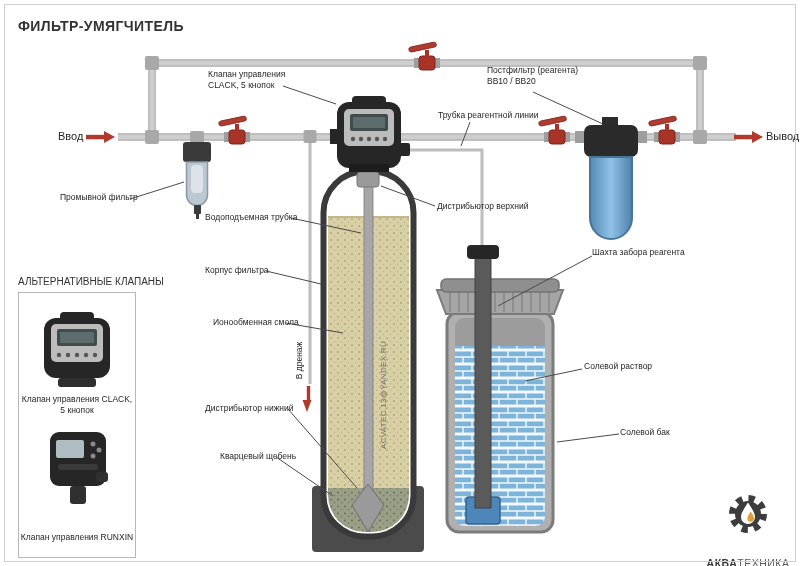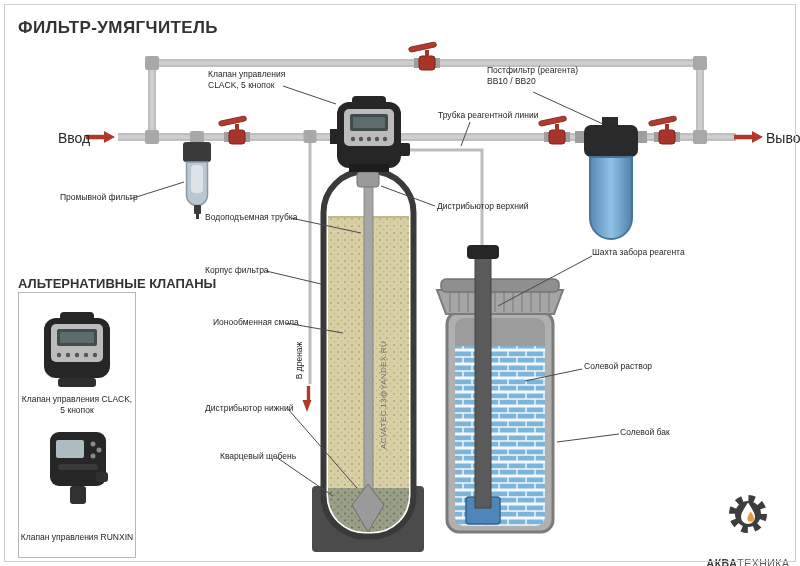--- a/index.html
+++ b/index.html
@@ -3,23 +3,23 @@
 <meta charset="utf-8">
 <style>
   *{margin:0;padding:0;box-sizing:border-box}
   html,body{width:800px;height:566px}
   body{font-family:"Liberation Sans",sans-serif;background:#fff;position:relative;overflow:hidden;color:#222}
   .frame{position:absolute;inset:4px;border:1px solid #cfcfcf;z-index:6;pointer-events:none}
   svg.canvas{position:absolute;left:0;top:0;z-index:1}
   .lbl{position:absolute;font-size:8.5px;line-height:1.3;color:#262626;z-index:3}
   .nw{white-space:nowrap}
   .vert{transform:rotate(-90deg)}
-  .page-title{position:absolute;left:18px;top:18px;font-size:17px;font-weight:bold;letter-spacing:.4px;color:#333;z-index:3}
-  .flow-word{position:absolute;font-size:14px;color:#262626;z-index:3;white-space:nowrap}
-  .sb-head{position:absolute;left:18px;top:276px;font-size:13px;font-weight:bold;color:#333;z-index:3;white-space:nowrap}
+  .page-title{position:absolute;left:18px;top:18px;font-size:14px;font-weight:bold;letter-spacing:.4px;color:#333;z-index:3}
+  .flow-word{position:absolute;font-size:11px;color:#262626;z-index:3;white-space:nowrap}
+  .sb-head{position:absolute;left:18px;top:276px;font-size:10px;font-weight:normal;color:#333;z-index:3;white-space:nowrap}
   .sb-box{position:absolute;left:18px;top:292px;width:118px;height:266px;border:1px solid #b8b8b8;z-index:2}
   .sb-cap{position:absolute;width:114px;text-align:center;font-size:8.5px;line-height:1.3;color:#262626;z-index:3}
   .watermark{position:absolute;left:330px;top:389px;width:110px;height:12px;font-size:8px;letter-spacing:.3px;color:#6b6b6b;text-align:center;z-index:3}
   .drainlbl{position:absolute;left:270px;top:354px;width:60px;height:13px;font-size:8.5px;text-align:center;color:#262626;z-index:3}
   .logo{position:absolute;left:700px;top:492px;width:96px;text-align:center;z-index:3}
   .logo .brand{font-size:10.5px;letter-spacing:.5px;color:#3a3a3a;margin-top:17px}
   .logo .brand b{font-weight:bold}
   .logo .brand span{font-weight:normal;color:#5a5a5a}
   .logo .tag{font-size:4.5px;letter-spacing:.4px;color:#999;margin-top:1px}
 </style>

